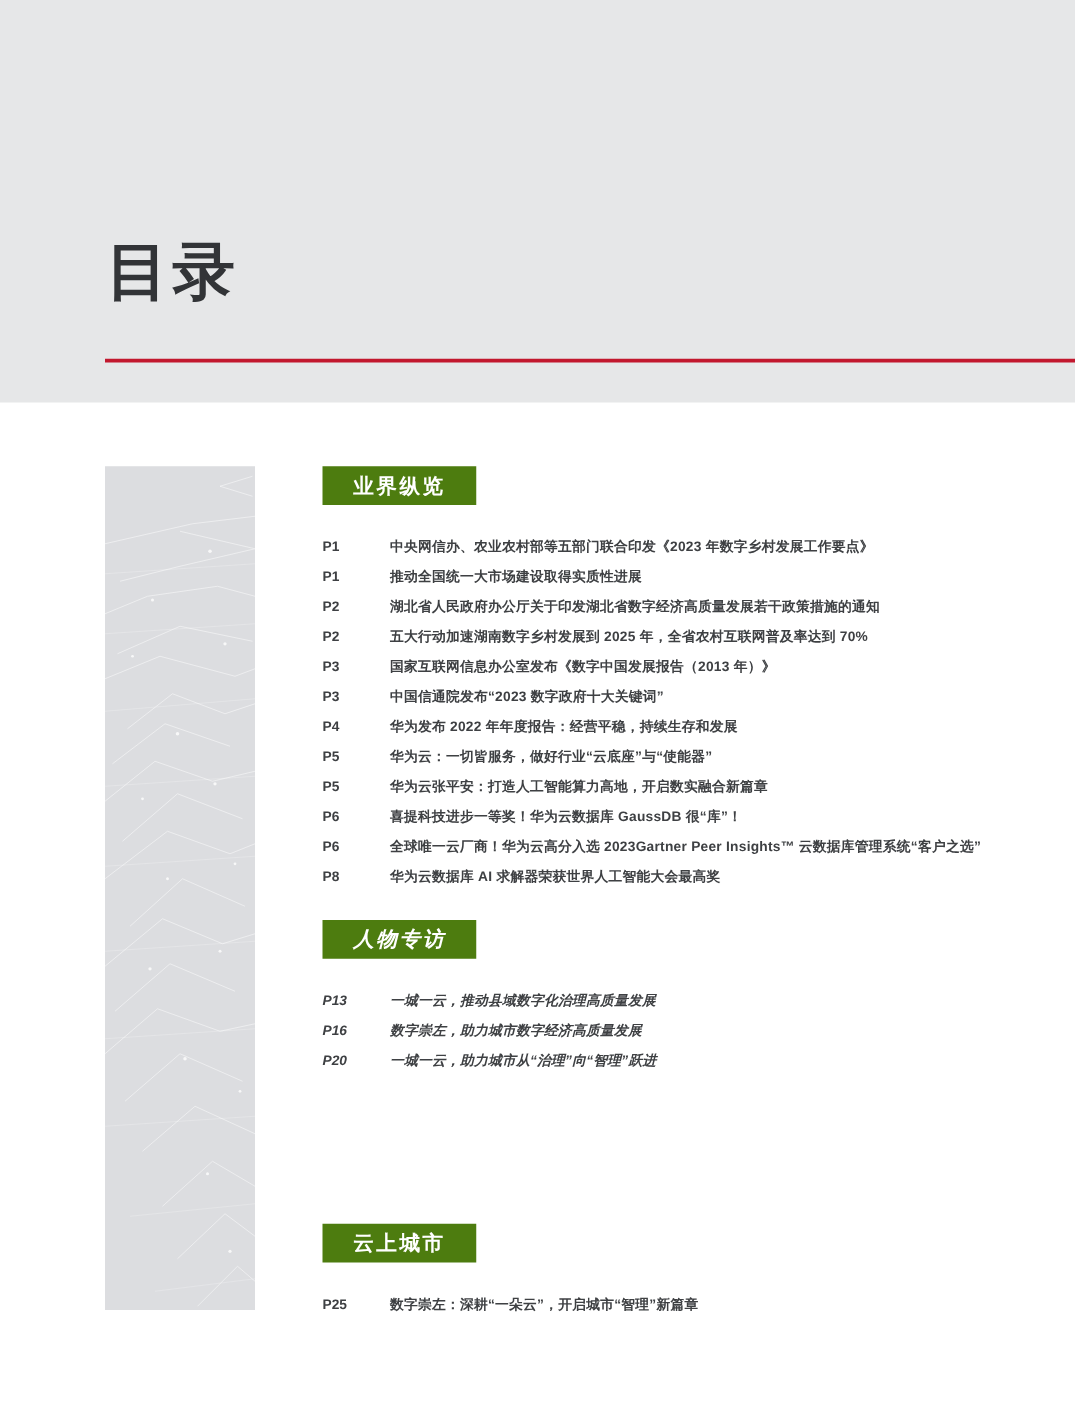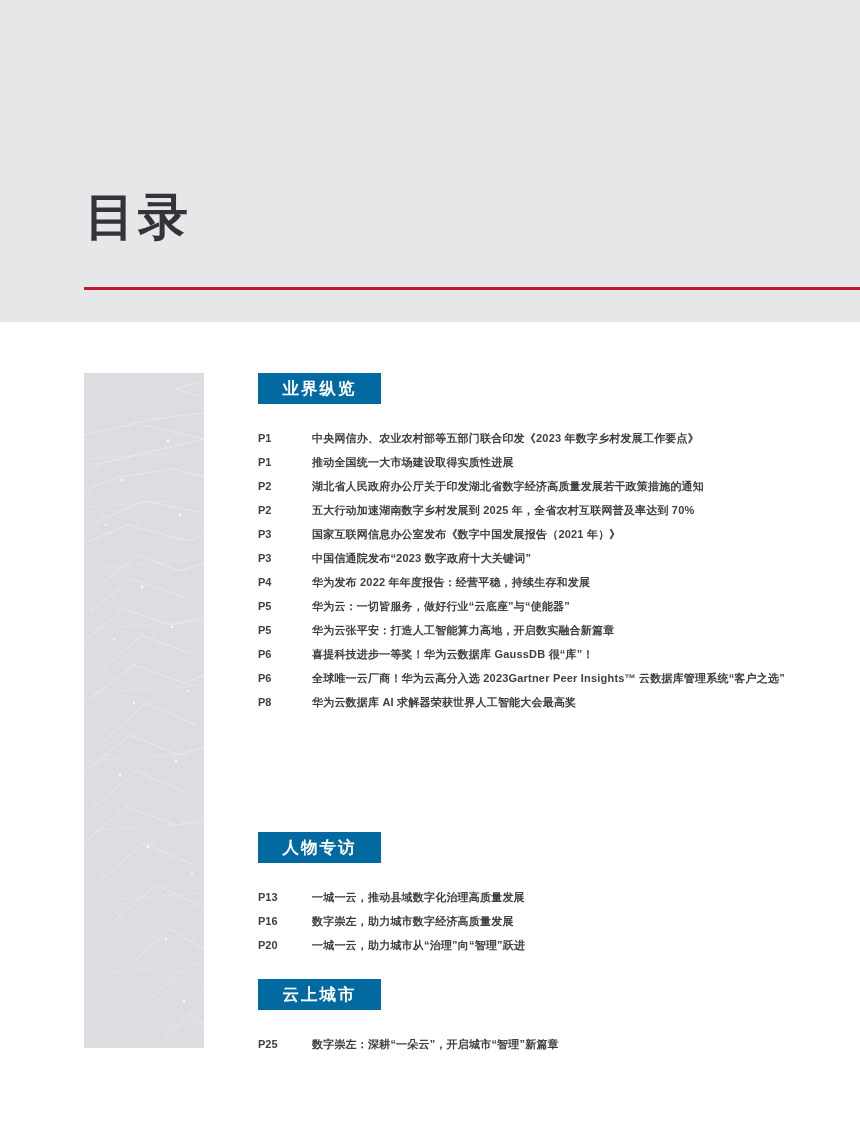--- a/index.html
+++ b/index.html
@@ -20,24 +20,24 @@
 
   
   .sidebar-art{
     position:absolute;left:84px;top:373px;width:120px;height:675px;
     background:#dcdde0;overflow:hidden;
   }
   .sidebar-art svg{display:block;width:100%;height:100%;}
 
   
   .toc-section{position:absolute;left:258px;width:570px;}
-  .sec-1{top:373px;} .sec-2{top:832px;} .sec-3{top:979px;}
+  .sec-1{top:373px;} .sec-2{top:736px;font-style:italic;} .sec-3{top:979px;}
   .section-badge{
     display:flex;align-items:center;justify-content:center;
-    width:123px;height:31px;background:#0369a1;
+    width:123px;height:31px;background:#4d7c0f;
     color:#ffffff;font-size:16.5px;font-weight:bold;letter-spacing:2px;
   }
   .toc-list{margin-top:22px;}
   .toc-row{
     display:flex;align-items:center;
     height:24px;line-height:24px;
     font-size:11px;font-weight:bold;color:#3e4043;
     white-space:nowrap;
   }
   .toc-page{flex:0 0 54px;}
@@ -123,21 +123,21 @@
         <div class="toc-row">
           <span class="toc-page">P2</span>
           <span class="toc-title">湖北省人民政府办公厅关于印发湖北省数字经济高质量发展若干政策措施的通知</span>
         </div>
         <div class="toc-row">
           <span class="toc-page">P2</span>
           <span class="toc-title">五大行动加速湖南数字乡村发展到 2025 年，全省农村互联网普及率达到 70%</span>
         </div>
         <div class="toc-row">
           <span class="toc-page">P3</span>
-          <span class="toc-title">国家互联网信息办公室发布《数字中国发展报告（2021 年）》</span>
+          <span class="toc-title">国家互联网信息办公室发布《数字中国发展报告（2013 年）》</span>
         </div>
         <div class="toc-row">
           <span class="toc-page">P3</span>
           <span class="toc-title">中国信通院发布“2023 数字政府十大关键词”</span>
         </div>
         <div class="toc-row">
           <span class="toc-page">P4</span>
           <span class="toc-title">华为发布 2022 年年度报告：经营平稳，持续生存和发展</span>
         </div>
         <div class="toc-row">

